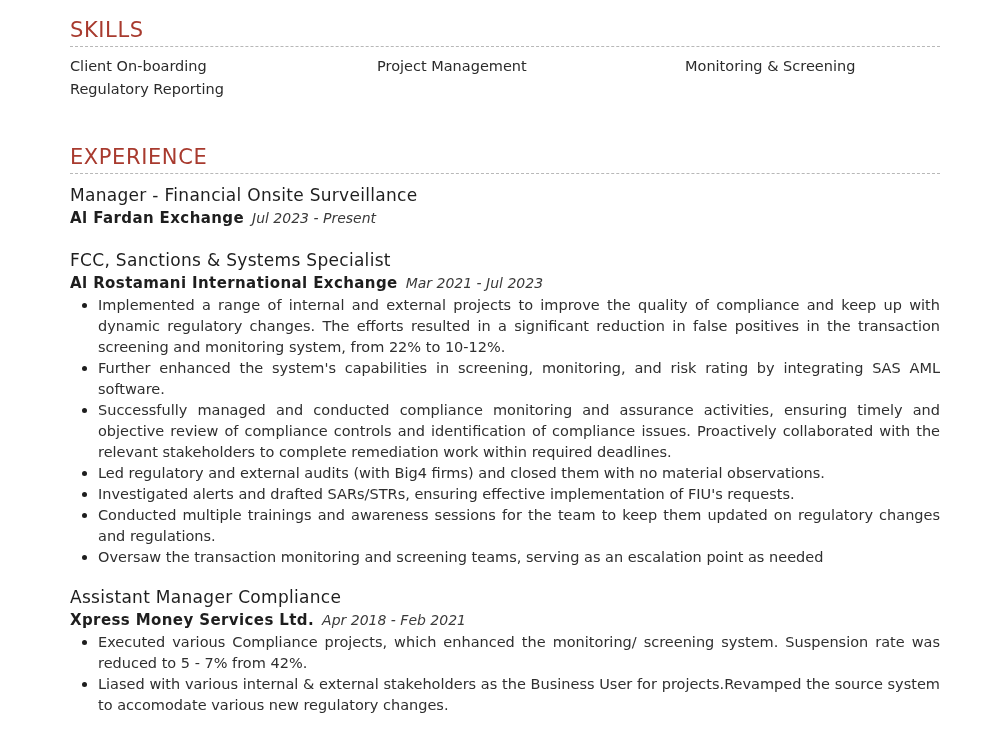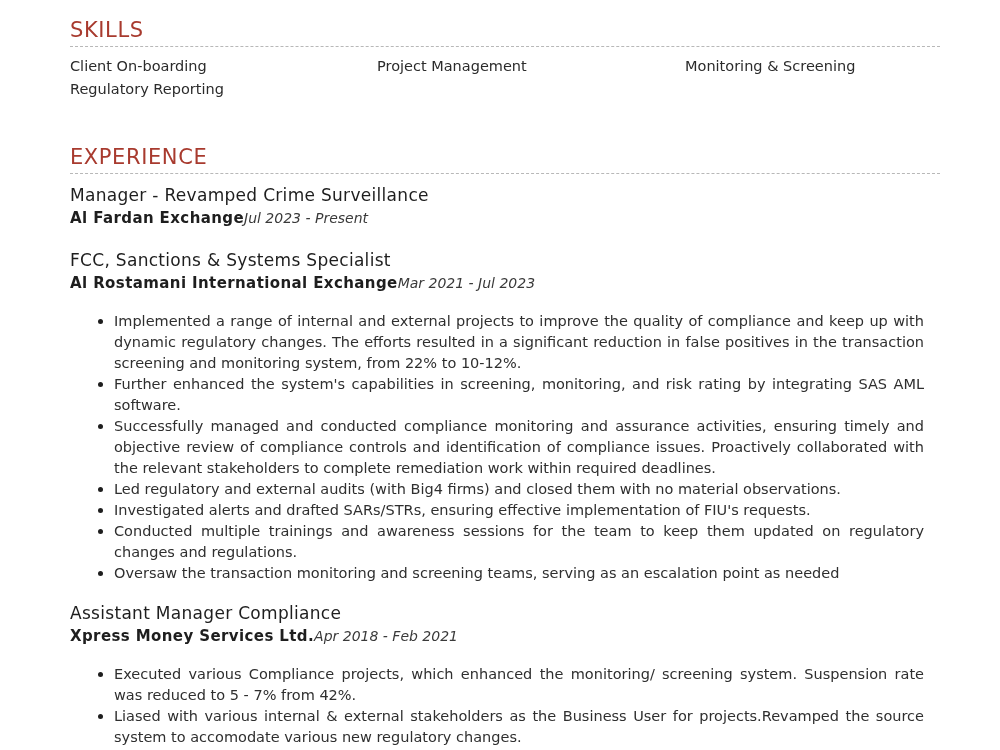--- a/index.html
+++ b/index.html
@@ -60,24 +60,25 @@
       white-space: nowrap;
     }
     .company {
       font-weight: bold;
       letter-spacing: 0.4px;
     }
     .dates {
       font-style: italic;
       font-size: 14px;
       color: #3a3a3a;
+      margin-left: 8px;
     }
     ul.bullets {
       list-style: none;
-      margin: 16px;
+      margin: 0;
       padding: 0 0 0 28px;
     }
     ul.bullets li {
       position: relative;
       font-size: 14.5px;
       line-height: 21px;
       color: #2f2f2f;
       text-align: justify;
     }
     ul.bullets li::before {
@@ -105,21 +106,21 @@
       <span>Monitoring &amp; Screening</span>
       <span>Regulatory Reporting</span>
     </div>
   </section>
 
   <section style="position:absolute; top:143px; left:0; width:870px;">
     <h2 class="section-title">EXPERIENCE</h2>
     <hr class="divider">
 
     <div style="margin-top:9px;">
-      <h3 class="job-title">Manager - Revamped Crime Surveillance</h3>
+      <h3 class="job-title">Manager - Financial Onsite Surveillance</h3>
       <div class="company-line">
         <span class="company">Al Fardan Exchange</span><span class="dates">Jul 2023 - Present</span>
       </div>
     </div>
 
     <div style="margin-top:18px;">
       <h3 class="job-title">FCC, Sanctions &amp; Systems Specialist</h3>
       <div class="company-line">
         <span class="company">Al Rostamani International Exchange</span><span class="dates">Mar 2021 - Jul 2023</span>
       </div>

